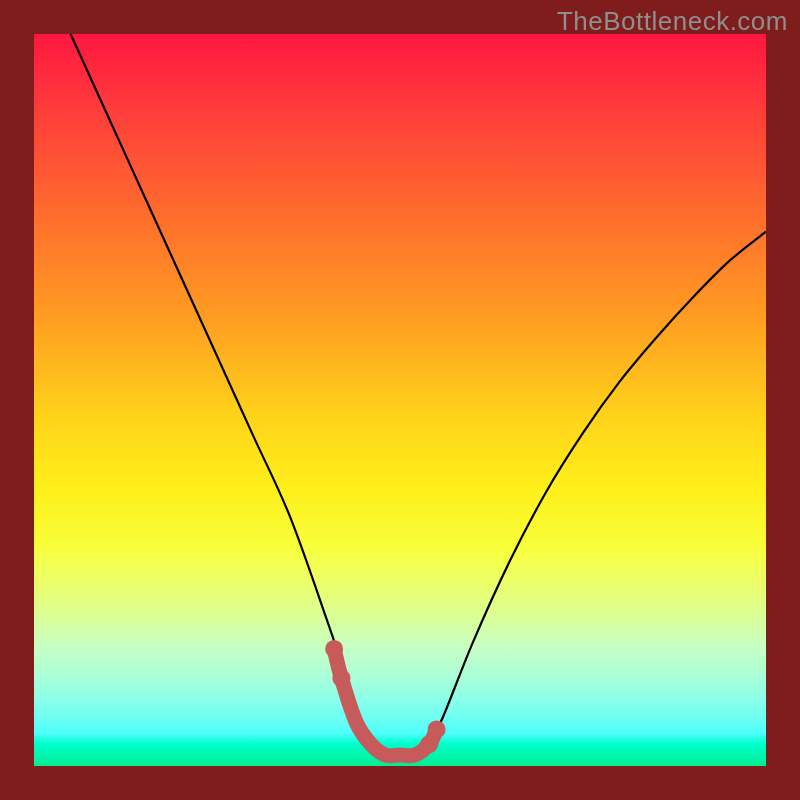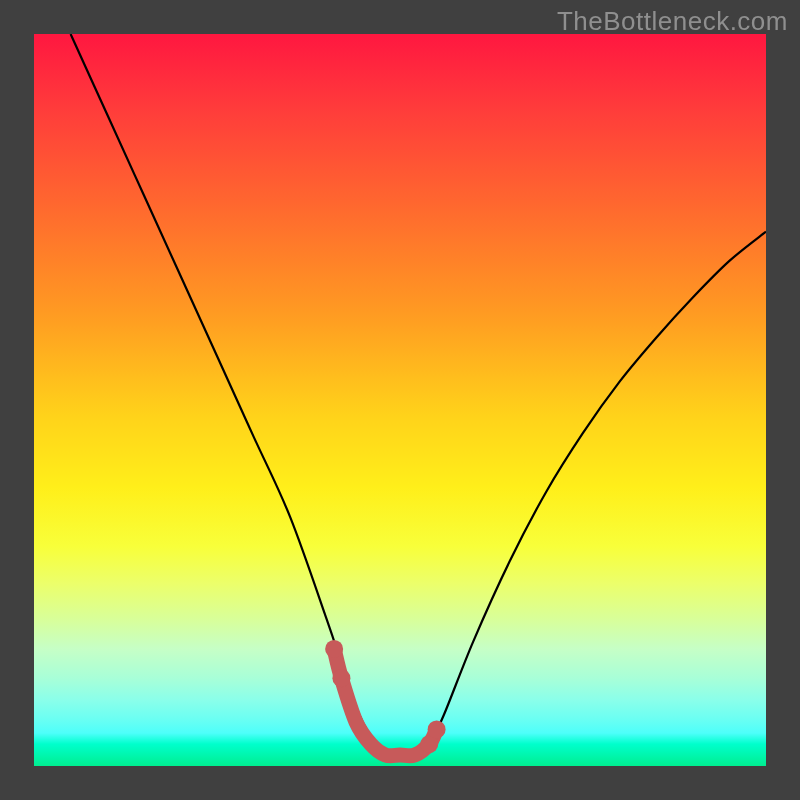--- a/index.html
+++ b/index.html
@@ -1,17 +1,17 @@
 <!DOCTYPE html>
 <html><head>
 <meta charset="utf-8">
 <style>
   * { margin: 0; padding: 0; box-sizing: border-box; }
   html, body { width: 800px; height: 800px; background: #000; overflow: hidden; }
-  .frame { position: relative; width: 800px; height: 800px; background: #404040; }
+  .frame { position: relative; width: 800px; height: 800px; background: #7f1d1d; }
   .plot {
     position: absolute;
     left: 34px; top: 34px;
     width: 732px; height: 732px;
     background: linear-gradient(to bottom,
       #ff1740 0%,
       #ff3b3b 10%,
       #ff6a2e 24%,
       #ff9a22 38%,
       #ffd21a 52%,

